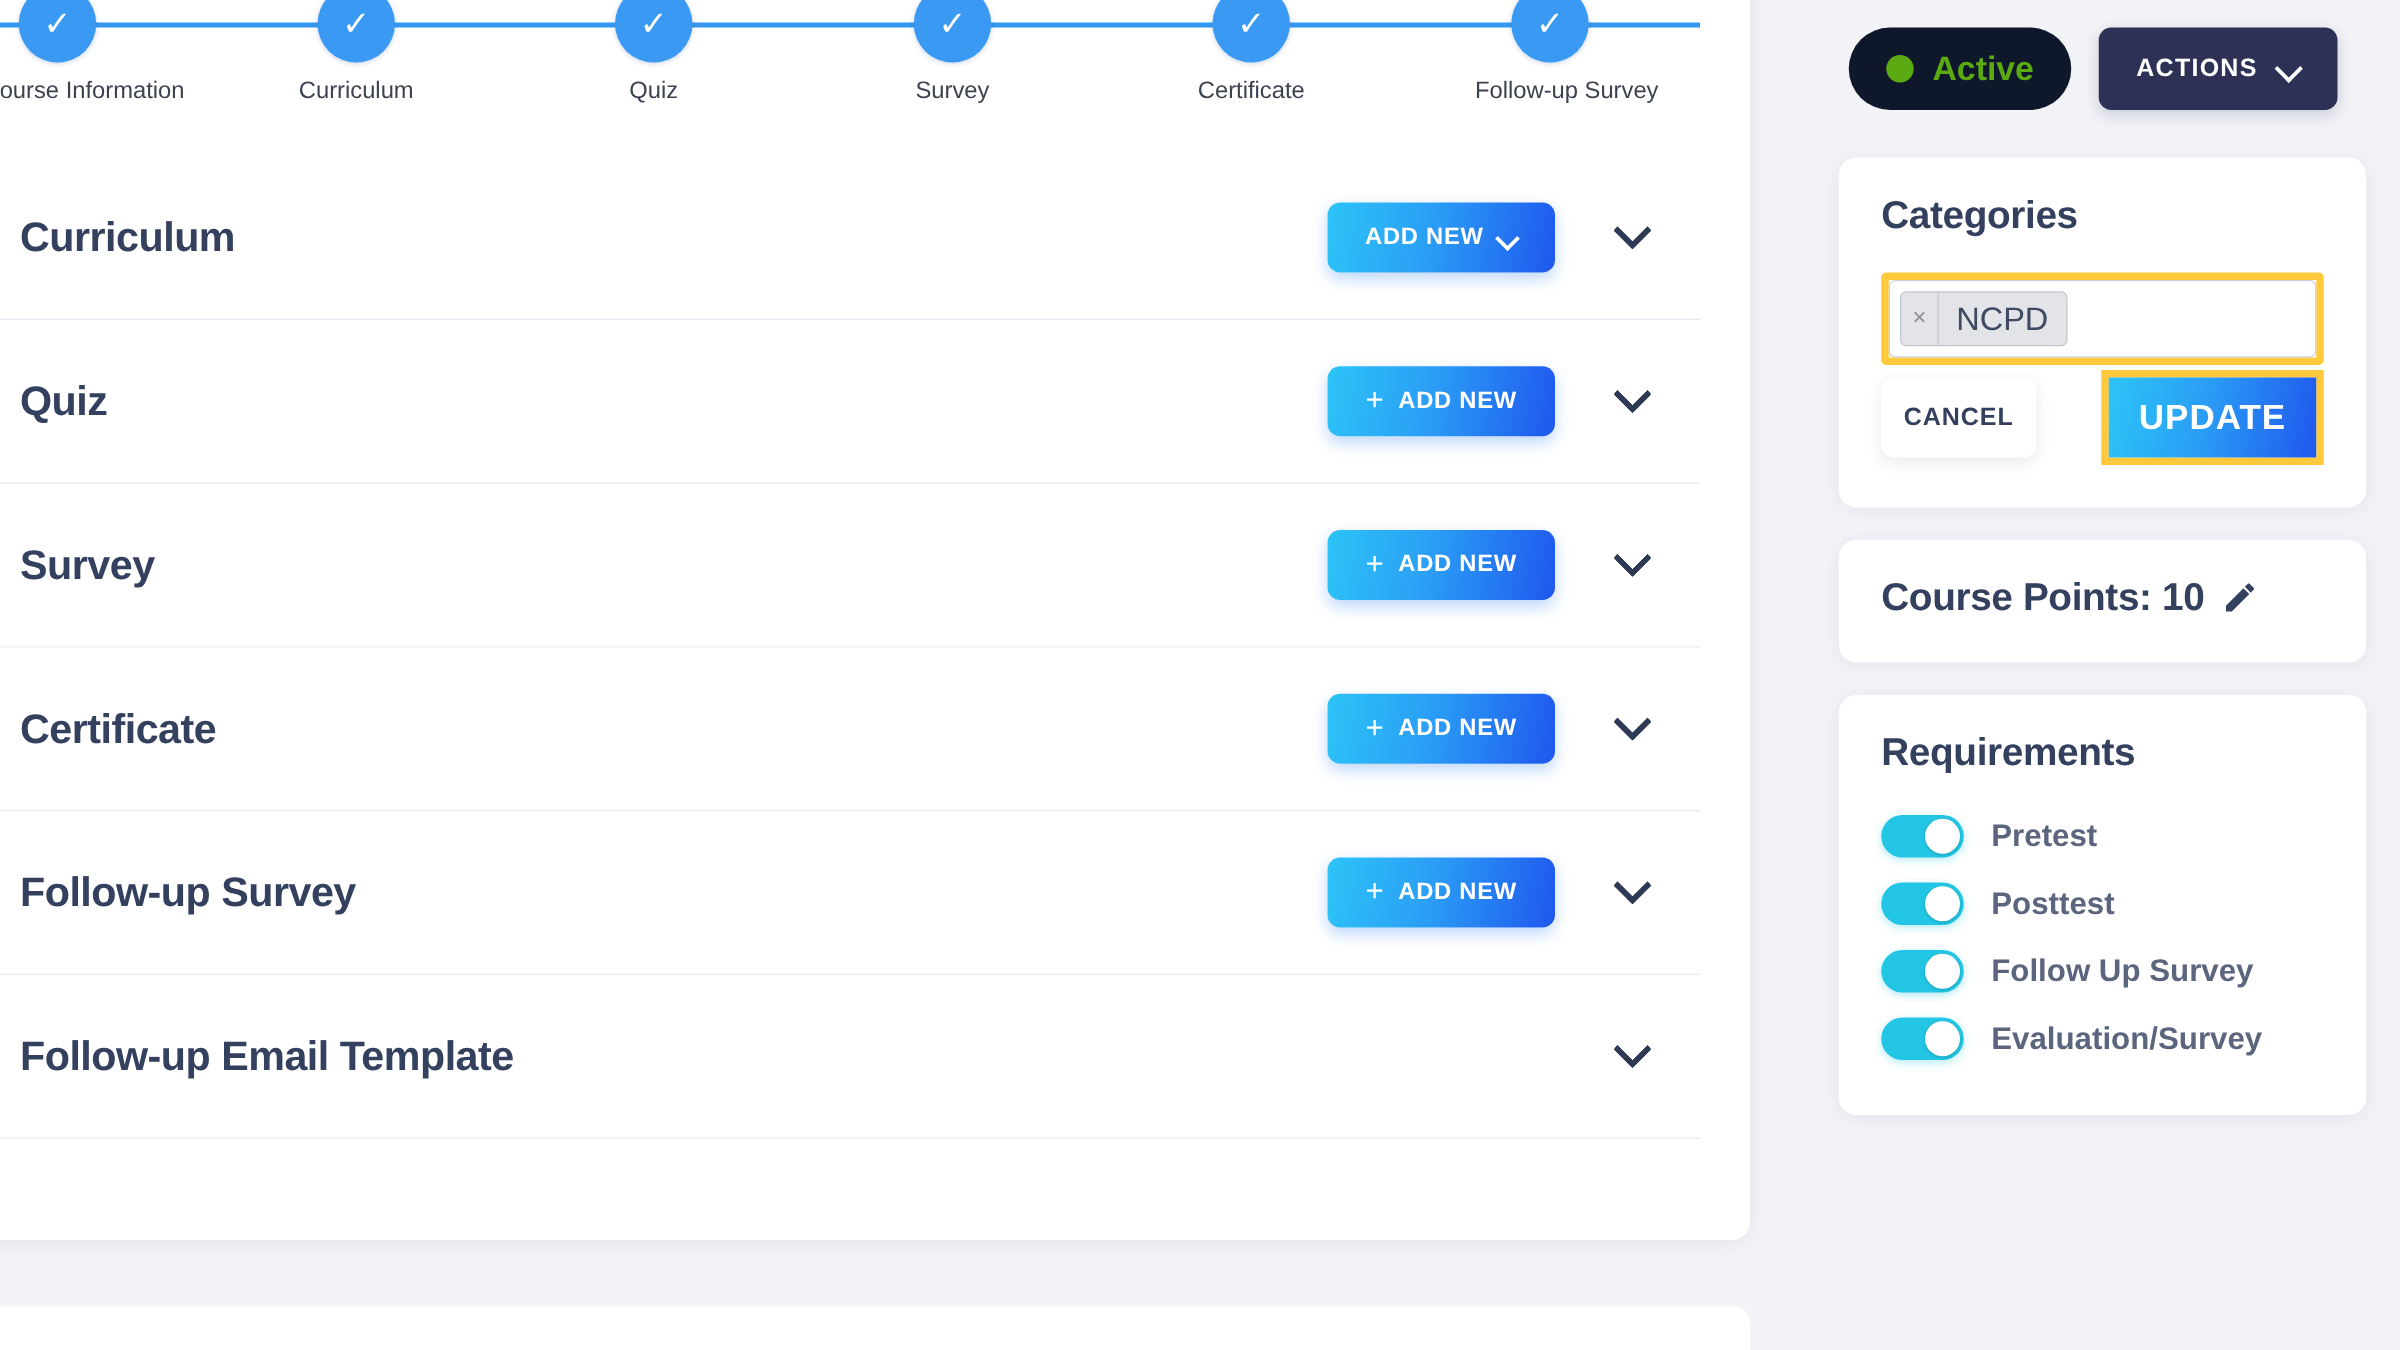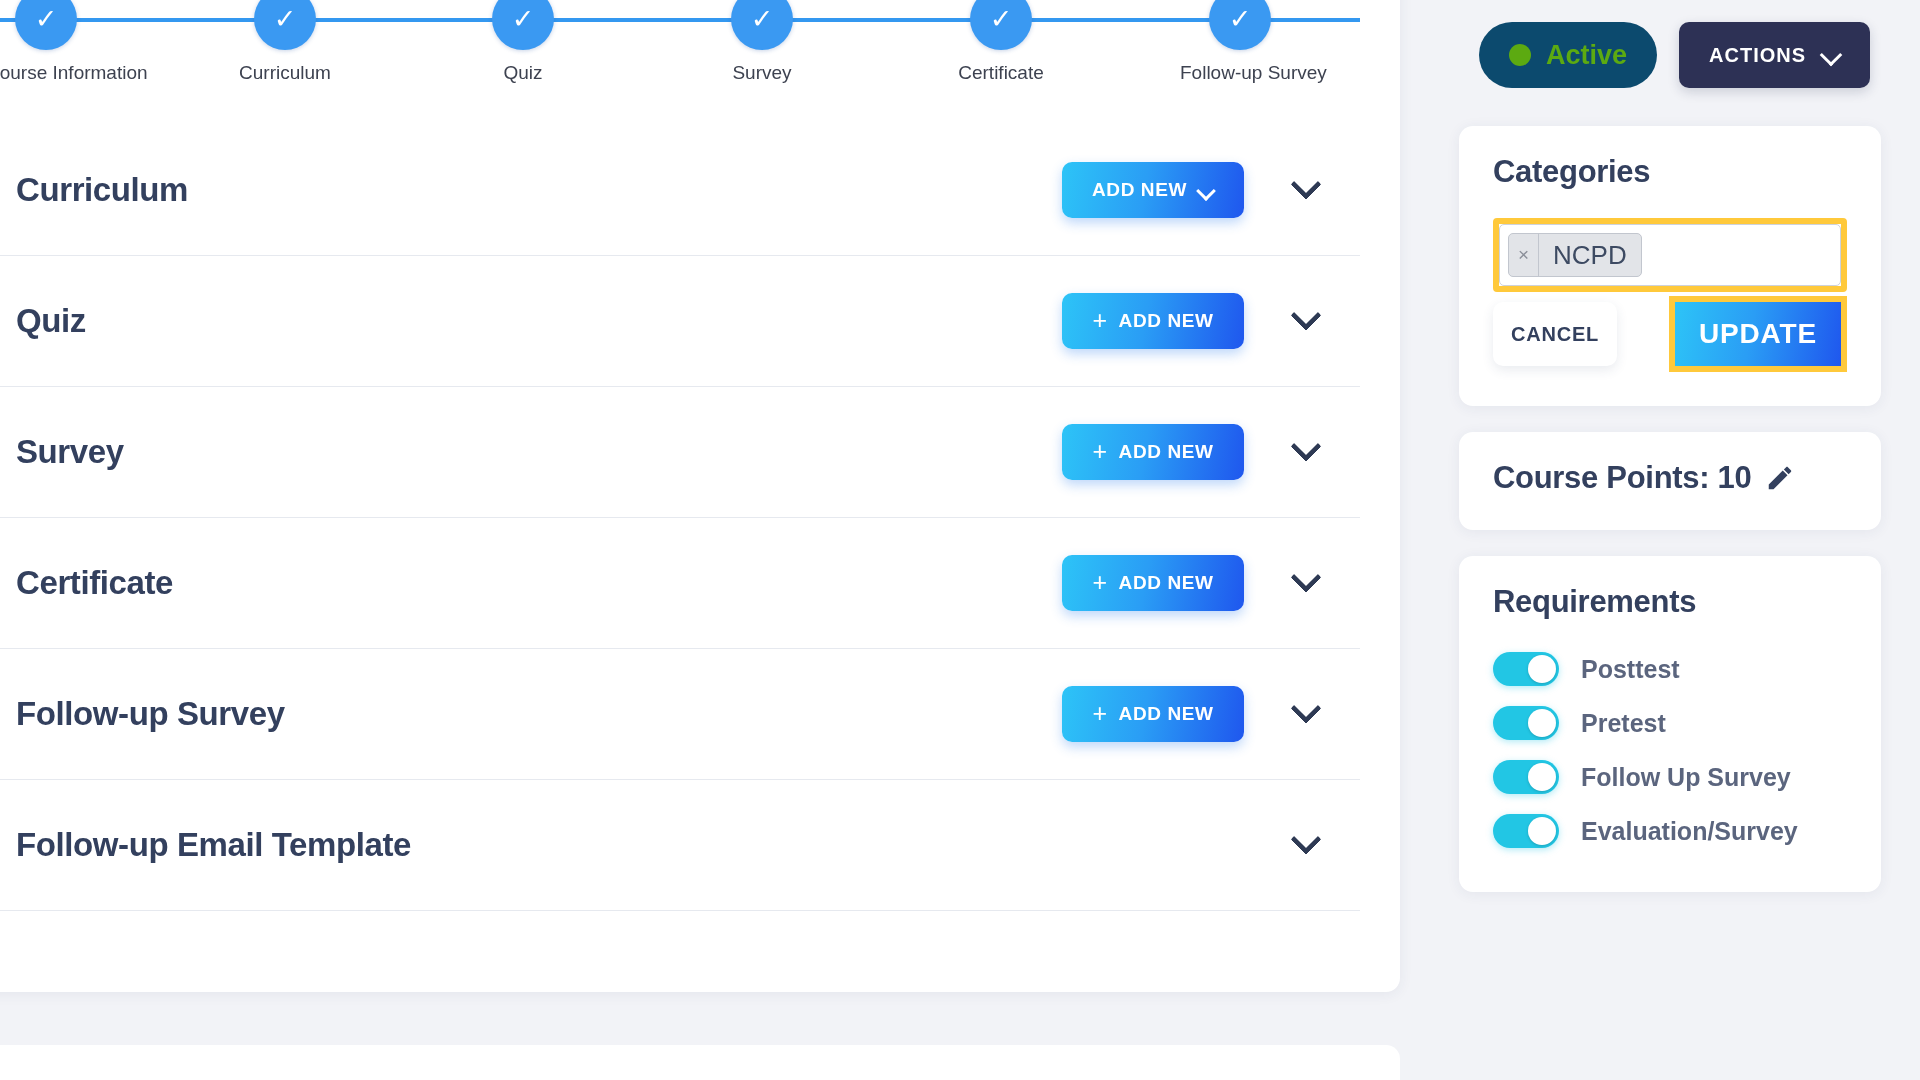--- a/index.html
+++ b/index.html
@@ -125,21 +125,21 @@
     width: 477px;
   }
   .sb-top {
     display: flex; align-items: center; gap: 22px;
     padding: 22px 0 0 36px;
   }
   .status-badge {
     height: 66px;
     padding: 0 30px;
     border-radius: 33px;
-    background: #0c4a6e;
+    background: #0f172a;
     display: flex; align-items: center; gap: 15px;
     color: #5CAA11;
     font-size: 27px;
     font-weight: bold;
   }
   .status-dot {
     width: 22px; height: 22px; border-radius: 50%;
     background: #5CAA11;
   }
   .actions-btn {
@@ -157,21 +157,21 @@
   }
   .actions-chev { display:inline-block; width: 18px; height: 18px; position: relative;}
   .actions-chev::before{
     content:""; position:absolute; left:1px; top:1px;
     width: 13px; height: 13px;
     border-right: 3.4px solid #fff; border-bottom: 3.4px solid #fff;
     transform: rotate(45deg);
   }
 
   .sb-card {
-    margin: 0 0 26px 16px;
+    margin: 0 0 26px 28px;
     width: 422px;
     background: #fff;
     border-radius: 14px;
     box-shadow: 0 2px 14px rgba(40,60,100,0.07);
     padding: 28px 34px 34px 34px;
   }
   .sb-card.first { margin-top: 38px; }
   .sb-title {
     font-size: 31px;
     font-weight: bold;
@@ -425,25 +425,25 @@
           <path d="M3 17.2V21h3.8L18 9.8 14.2 6 3 17.2zM20.7 7.1c.4-.4.4-1 0-1.4l-2.4-2.4c-.4-.4-1-.4-1.4 0l-1.8 1.8L18.9 8.9l1.8-1.8z" fill="#33405E"></path>
         </svg>
       </div>
     </div>
 
     <div class="sb-card">
       <div class="sb-title">Requirements</div>
       <div class="req-list" id="req-host">
           <div class="req-item">
             <div class="toggle"></div>
-            <div class="req-label">Posttest</div>
+            <div class="req-label">Pretest</div>
           </div>
           <div class="req-item">
             <div class="toggle"></div>
-            <div class="req-label">Pretest</div>
+            <div class="req-label">Posttest</div>
           </div>
           <div class="req-item">
             <div class="toggle"></div>
             <div class="req-label">Follow Up Survey</div>
           </div>
           <div class="req-item">
             <div class="toggle"></div>
             <div class="req-label">Evaluation/Survey</div>
           </div>
         </div>

